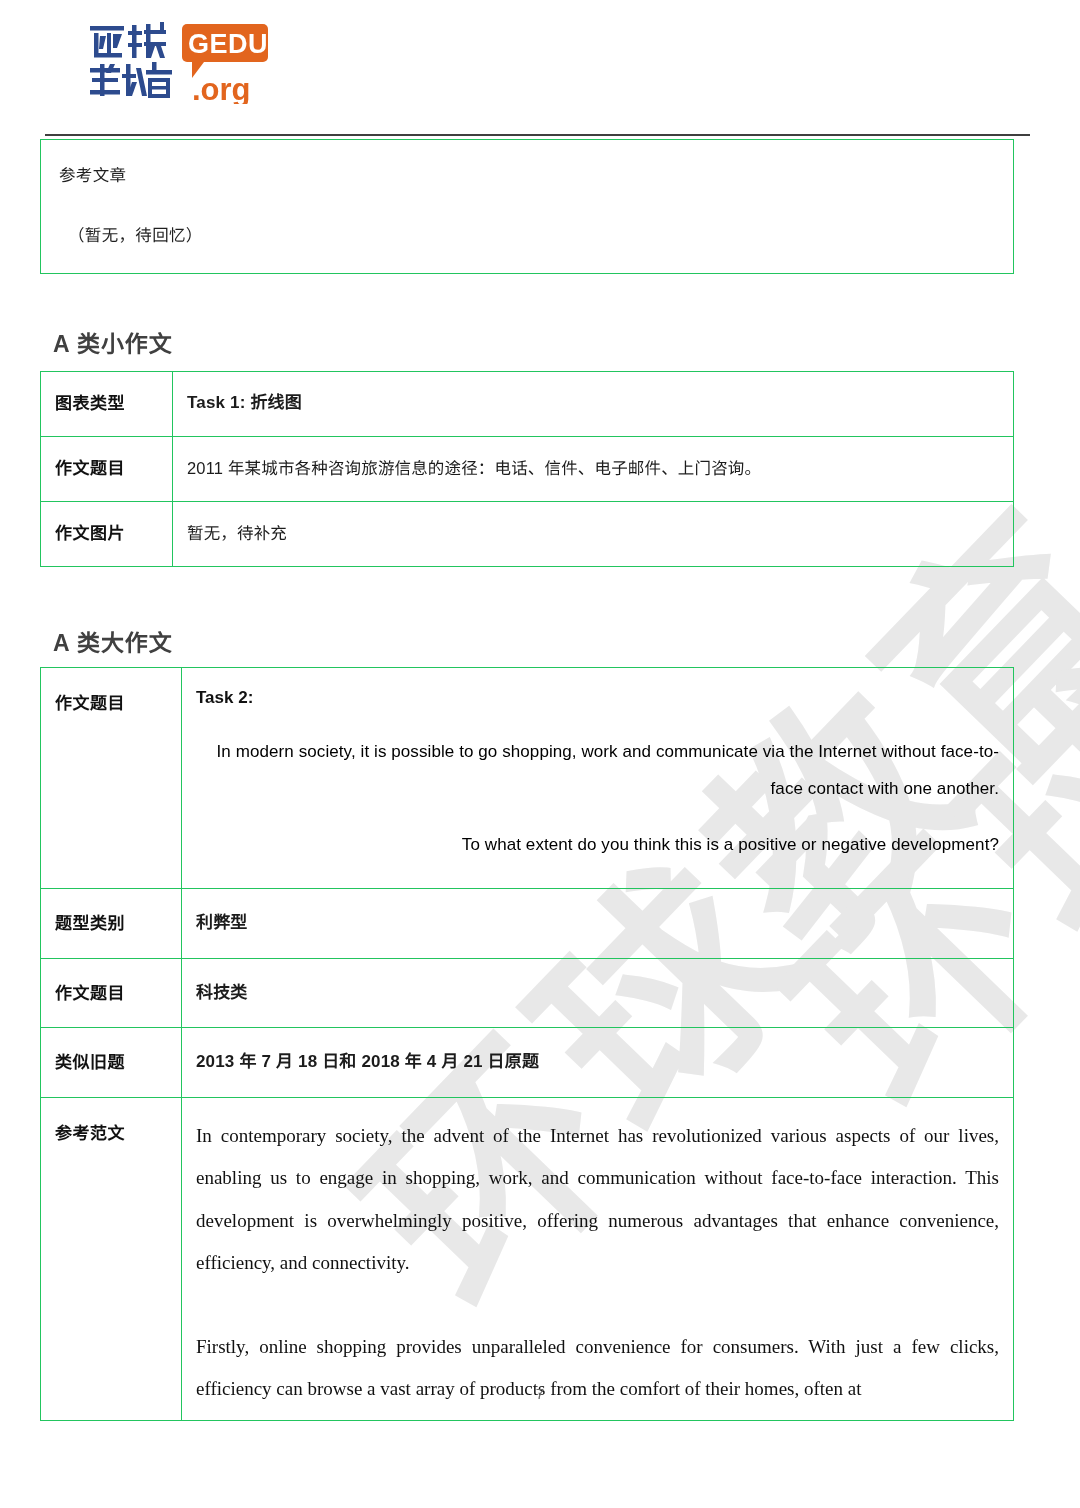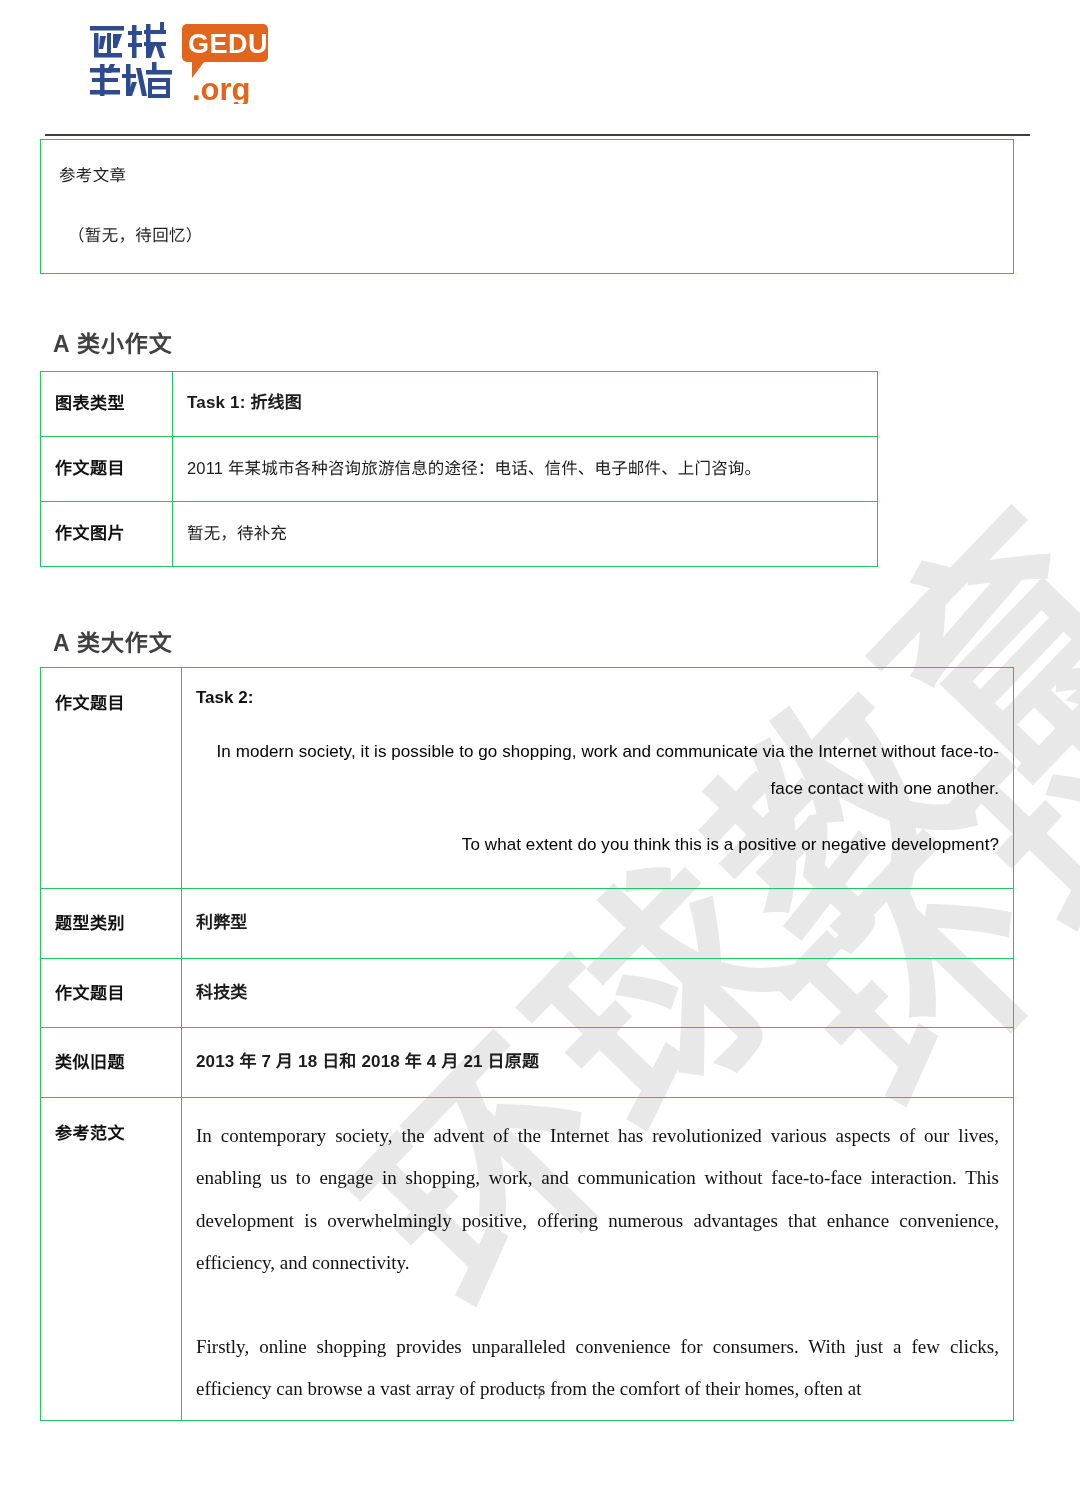--- a/index.html
+++ b/index.html
@@ -116,21 +116,21 @@
     z-index: 2;
     white-space: nowrap;
   }
   #heading-a-small { top: 325px; }
   #heading-a-large { top: 624px; }
 
   
   #table-task1 {
     left: 40px;
     top: 371px;
-    width: 838px;
+    width: 974px;
   }
   #table-task1 .lbl-col { width: 132px; }
   #table-task1 td { padding: 17px 14px; height: 30px; }
 
   
   #table-task2 {
     left: 40px;
     top: 667px;
     width: 974px;
   }

